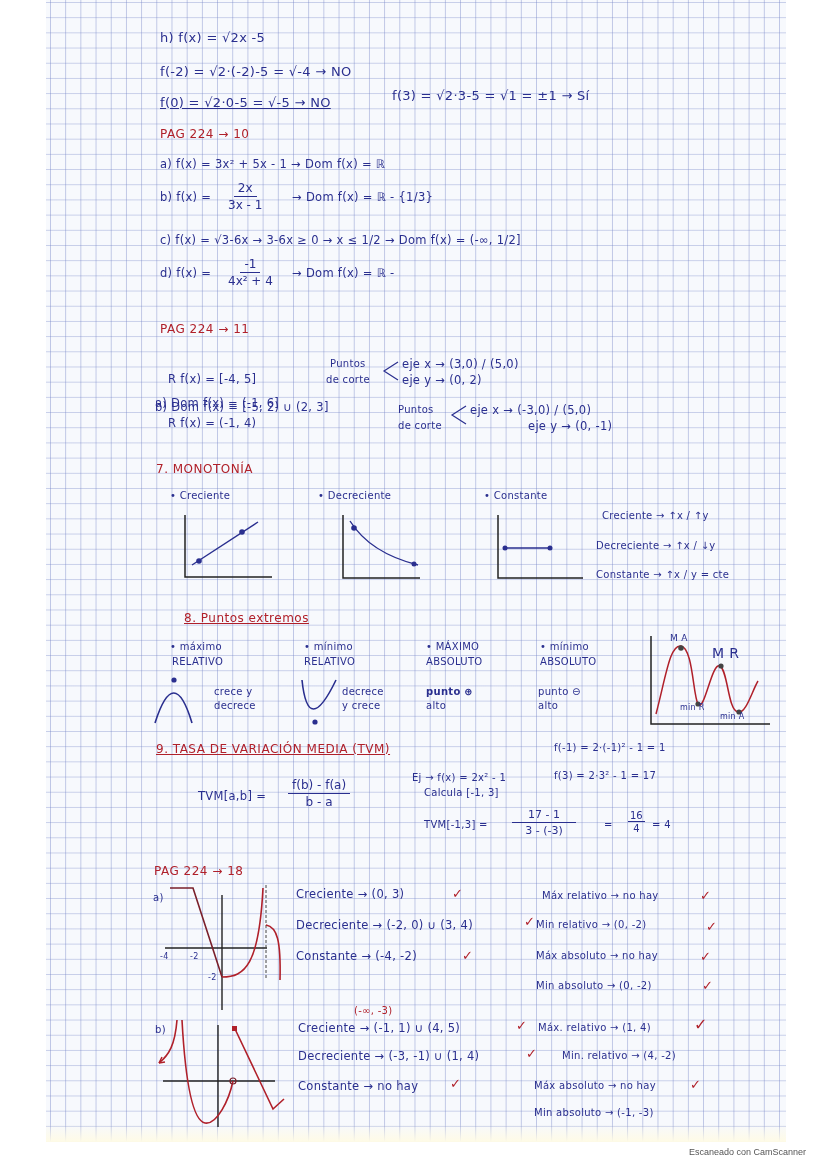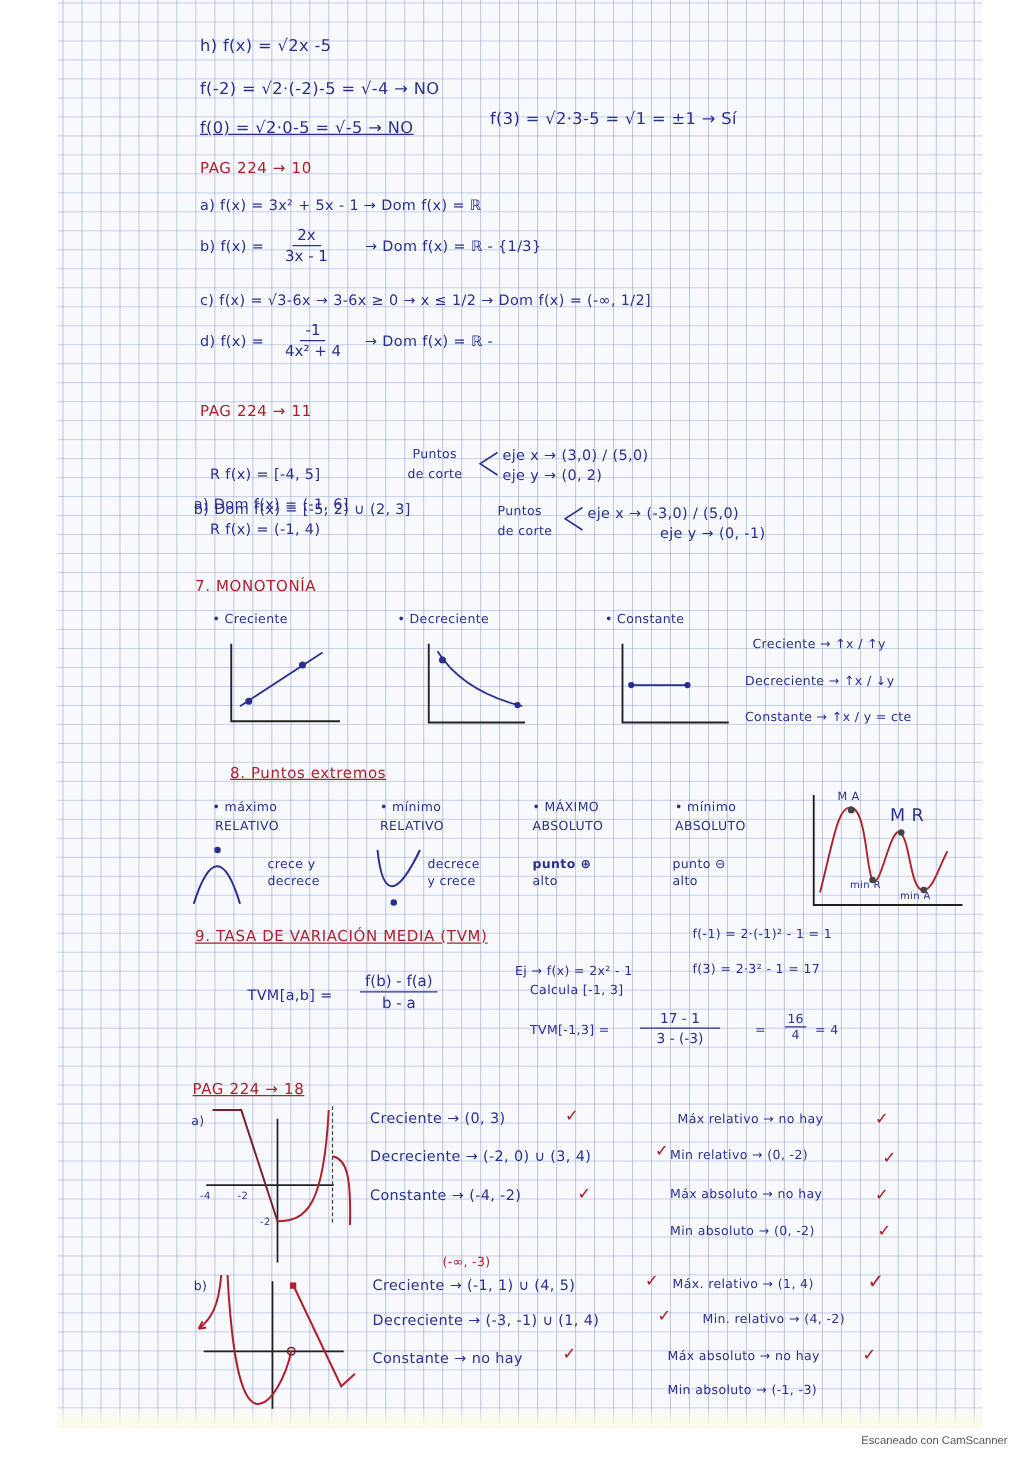--- a/index.html
+++ b/index.html
@@ -172,21 +172,21 @@
   <span class="num" style="padding:0 16px 1px;">17 - 1</span>
   <span class="den">3 - (-3)</span>
 </div>
 <div class="t xs" style="left:604px;top:819px;">=</div>
 <div class="frac" style="left:628px;top:810px;font-size:10px;">
   <span class="num" style="padding:0 2px;">16</span>
   <span class="den">4</span>
 </div>
 <div class="t xs" style="left:652px;top:819px;">= 4</div>
 
-<div class="t red hd" style="left:154px;top:864px;text-decoration:underline;">PAG 224 → 18</div>
+<div class="t red hd" style="left:154px;top:864px;">PAG 224 → 18</div>
 
 <div class="t xs" style="left:153px;top:892px;">a)</div>
 <svg style="left:155px;top:885px;" width="140" height="125">
   <line x1="10" y1="63" x2="112" y2="63" stroke="#222" stroke-width="1.4"></line>
   <line x1="67" y1="10" x2="67" y2="125" stroke="#222" stroke-width="1.4"></line>
   <line x1="111" y1="0" x2="111" y2="95" stroke="#444" stroke-width="1" stroke-dasharray="3,2"></line>
   <path d="M15 3 H38 L67 92" stroke="#7a1f2a" stroke-width="1.6" fill="none"></path>
   <path d="M67 92 C90 92 104 80 108 3" stroke="#b0202a" stroke-width="1.6" fill="none"></path>
   <path d="M111 40 C122 42 126 55 125 95" stroke="#b0202a" stroke-width="1.6" fill="none"></path>
 </svg>

